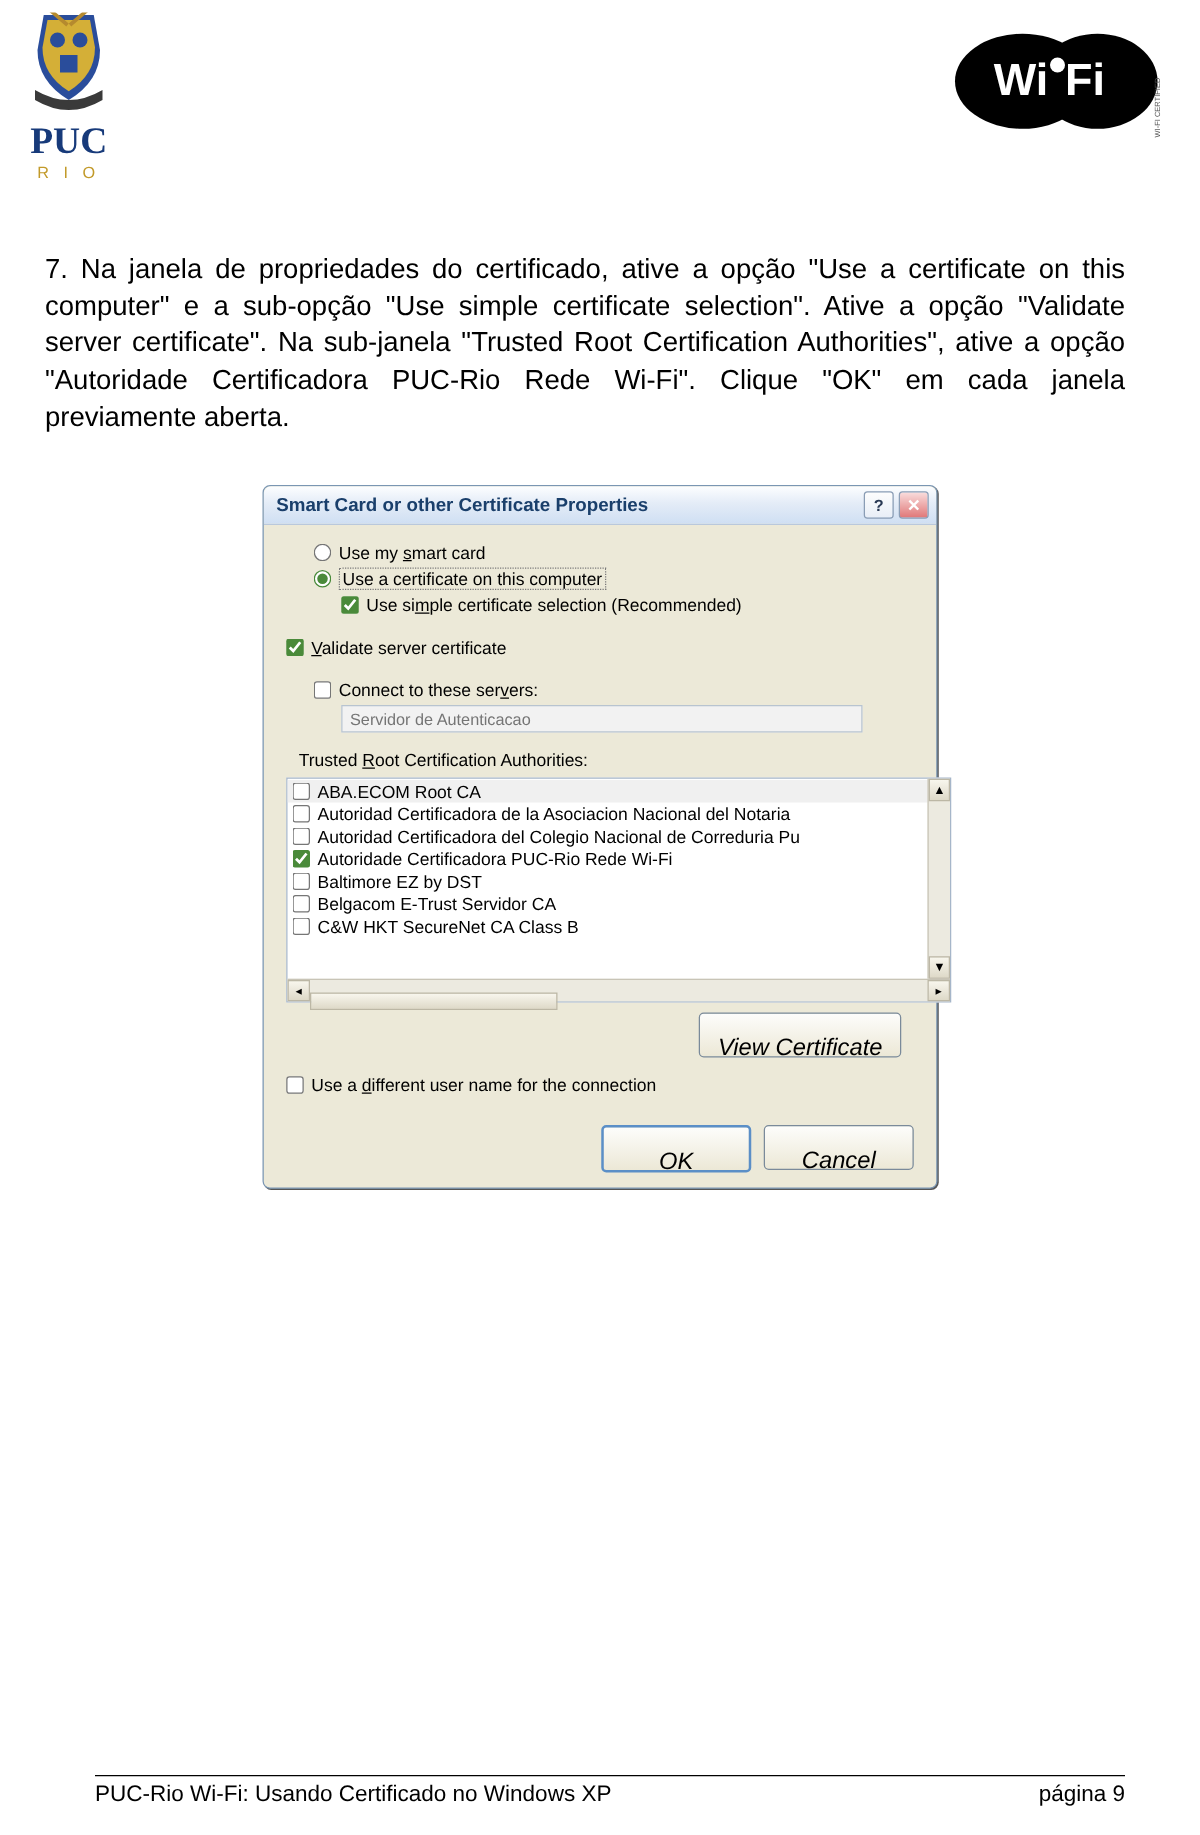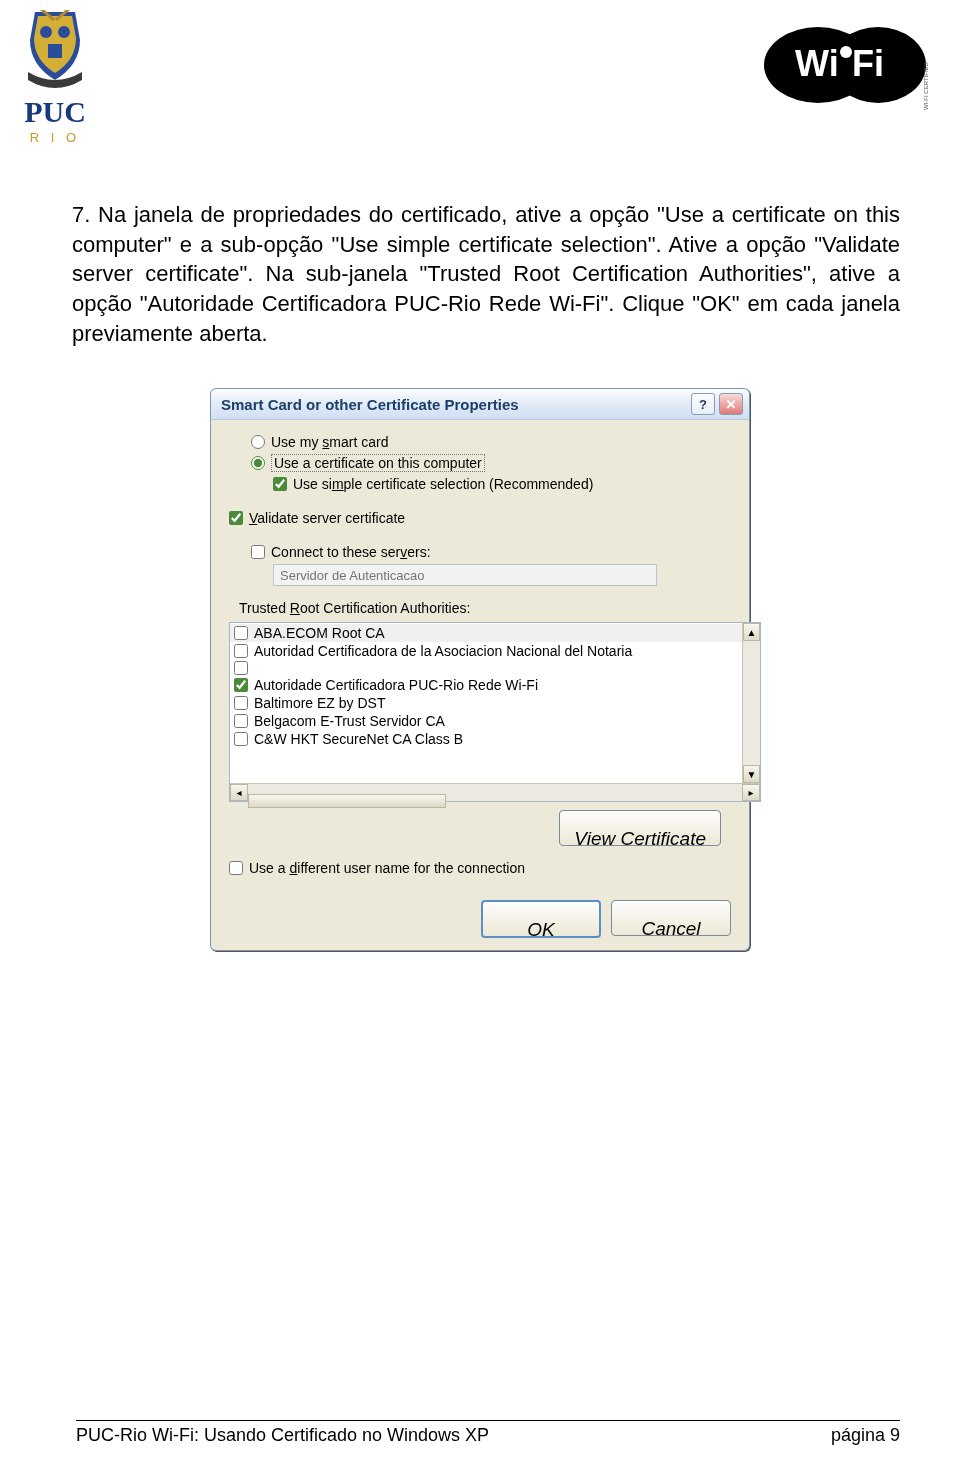--- a/index.html
+++ b/index.html
@@ -17,21 +17,21 @@
     display: flex;
     justify-content: space-between;
     align-items: flex-start;
     padding: 10px 30px 0 10px;
   }
   .logo-puc { width: 90px; }
   .logo-wifi { width: 170px; }
 
   
   .body-text {
-    padding: 50px 60px 0 72px;
+    padding: 50px 60px 0 36px;
     font-size: 22px;
     line-height: 1.35;
     text-align: justify;
   }
 
   
   .dialog {
     width: 540px;
     margin: 40px auto 0 auto;
     background: #ece9d8;
@@ -79,21 +79,21 @@
 
   .dotted-box {
     border: 1px dotted #7a7a7a;
     padding: 0 2px;
     display: inline;
   }
 
   .spacer { height: 14px; }
 
   .text-input {
-    width: 384px;
+    width: 417px;
     height: 22px;
     border: 1px solid #b8c4d0;
     background: #f2f2f2;
     color: #a16207;
     padding: 2px 6px;
     margin-left: 44px;
     font-size: 13px;
   }
 
   
@@ -288,20 +288,21 @@
           <div class="ca-row sel">
             <input type="checkbox" style="">
             <span>ABA.ECOM Root CA</span>
           </div>
           <div class="ca-row">
             <input type="checkbox" style="">
             <span>Autoridad Certificadora de la Asociacion Nacional del Notaria</span>
           </div>
           <div class="ca-row">
             <input type="checkbox" style="">
+            <span>Autoridad Certificadora del Colegio Nacional de Correduria Pu</span>
           </div>
           <div class="ca-row">
             <input type="checkbox" checked="" style="">
             <span>Autoridade Certificadora PUC-Rio Rede Wi-Fi</span>
           </div>
           <div class="ca-row">
             <input type="checkbox" style="">
             <span>Baltimore EZ by DST</span>
           </div>
           <div class="ca-row">

